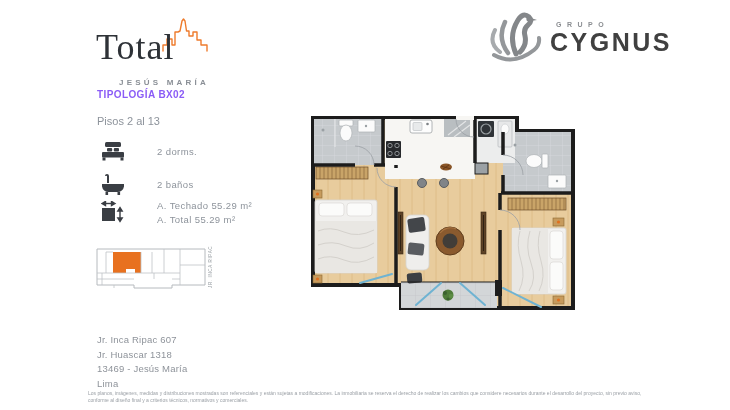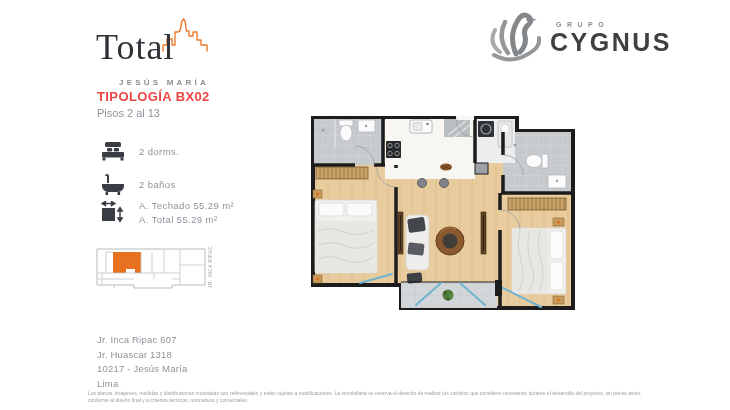--- a/index.html
+++ b/index.html
@@ -14,25 +14,25 @@
   .matera-district{position:absolute;left:23px;top:64px;font-size:8px;letter-spacing:3.2px;
                    color:#8a8f96;font-weight:700;}
   .cygnus{position:absolute;left:486px;top:8px;width:170px;height:60px;}
   .cygnus-swan{position:absolute;left:0;top:0;}
   .cygnus-grupo{position:absolute;left:70px;top:13px;font-size:7px;letter-spacing:5.5px;
                 color:#8b8e92;font-weight:700;}
   .cygnus-name{position:absolute;left:64px;top:20px;font-size:25px;font-weight:700;
                letter-spacing:2.5px;color:#404040;}
 
   
-  .typology-title{position:absolute;left:97px;top:89px;font-size:13px;font-weight:700;
-                  color:#ef4444;letter-spacing:0.4px;}
-  .typology-floors{position:absolute;left:97px;top:107px;font-size:11px;color:#8d939b;}
-
-  .feature-row{position:absolute;left:100px;display:flex;align-items:center;gap:13px;}
+  .typology-title{position:absolute;left:97px;top:89px;font-size:10px;font-weight:700;
+                  color:#8b5cf6;letter-spacing:0.4px;}
+  .typology-floors{position:absolute;left:97px;top:115px;font-size:11px;color:#8d939b;}
+
+  .feature-row{position:absolute;left:100px;display:flex;align-items:center;gap:31px;}
   .feature-row .fico{width:26px;display:flex;justify-content:center;}
   .feature-label{font-size:9.5px;color:#8d939b;letter-spacing:0.4px;}
   .feature-lines{display:flex;flex-direction:column;gap:3px;}
 
   .keyplan{position:absolute;left:94px;top:243px;}
   .street-label{position:absolute;left:208px;top:243px;height:48px;width:12px;
                 writing-mode:vertical-rl;transform:rotate(180deg);font-size:4.6px;
                 letter-spacing:0.6px;color:#9aa0a5;text-align:center;}
 
   .address{position:absolute;left:97px;top:333px;font-size:9.5px;color:#8e939a;
@@ -128,21 +128,21 @@
     <g stroke="#bfc3c7" stroke-width="0.8" fill="none">
       <path d="M12,9 V30 M47,9 V30 M58,9 V30 M70,6 V30 M86,6 V42 M3,30 H86 M86,22 H111 M12,9 H19 M3,36 H40 M78,36 H86"></path>
       <path d="M8,30 V42 M20,42 V45 M60,30 V36"></path>
     </g>
   </svg>
   <div class="street-label">JR. INCA RIPAC</div>
 
   <div class="address">
     <div>Jr. Inca Ripac 607</div>
     <div>Jr. Huascar 1318</div>
-    <div>10217 - Jesús María</div>
+    <div>13469 - Jesús María</div>
     <div>Lima</div>
   </div>
 
   <svg class="floorplan" width="266" height="196" viewBox="0 0 266 196">
     <defs>
       <pattern id="wood" width="12" height="12" patternUnits="userSpaceOnUse">
         <rect width="12" height="12" fill="#e8cc9d"></rect>
         <path d="M6,0 V12" stroke="#dcba82" stroke-width="0.8"></path>
       </pattern>
       <pattern id="tileA" width="12" height="10" patternUnits="userSpaceOnUse">

